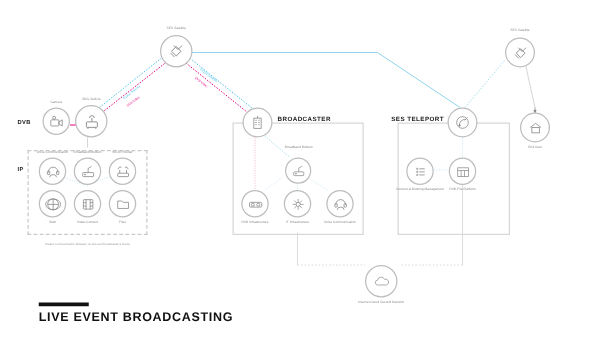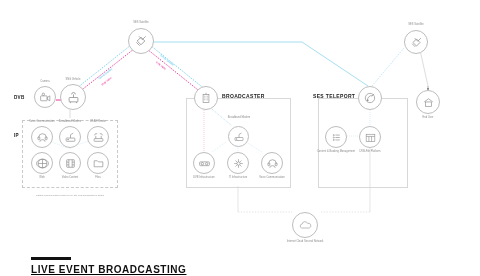--- a/index.html
+++ b/index.html
@@ -40,21 +40,21 @@
   .cap{
     position:absolute;color:#9a9a9a;font-size:2.4px;text-align:center;
     white-space:nowrap;
   }
 
   
   .panel{position:absolute;border:0.7px solid #d8d8d8;box-sizing:border-box;background:transparent;}
   .panel.dashed{border:0.7px dashed #c9c9c9;}
 
   
-  #footer{position:absolute;left:31px;bottom:1px;text-decoration:underline;}
+  #footer{position:absolute;left:31px;bottom:16px;}
   #footer .rule{width:40px;height:2.6px;background:#111;margin-bottom:4px;}
   #footer .txt{color:#111;font-size:10px;font-weight:bold;letter-spacing:.55px;}
 </style>
 </head>
 <body>
 
 <div id="stage">
 
   <svg class="abs" width="480" height="276" viewBox="0 0 480 276" style="left:0;top:0;">
     <defs>

